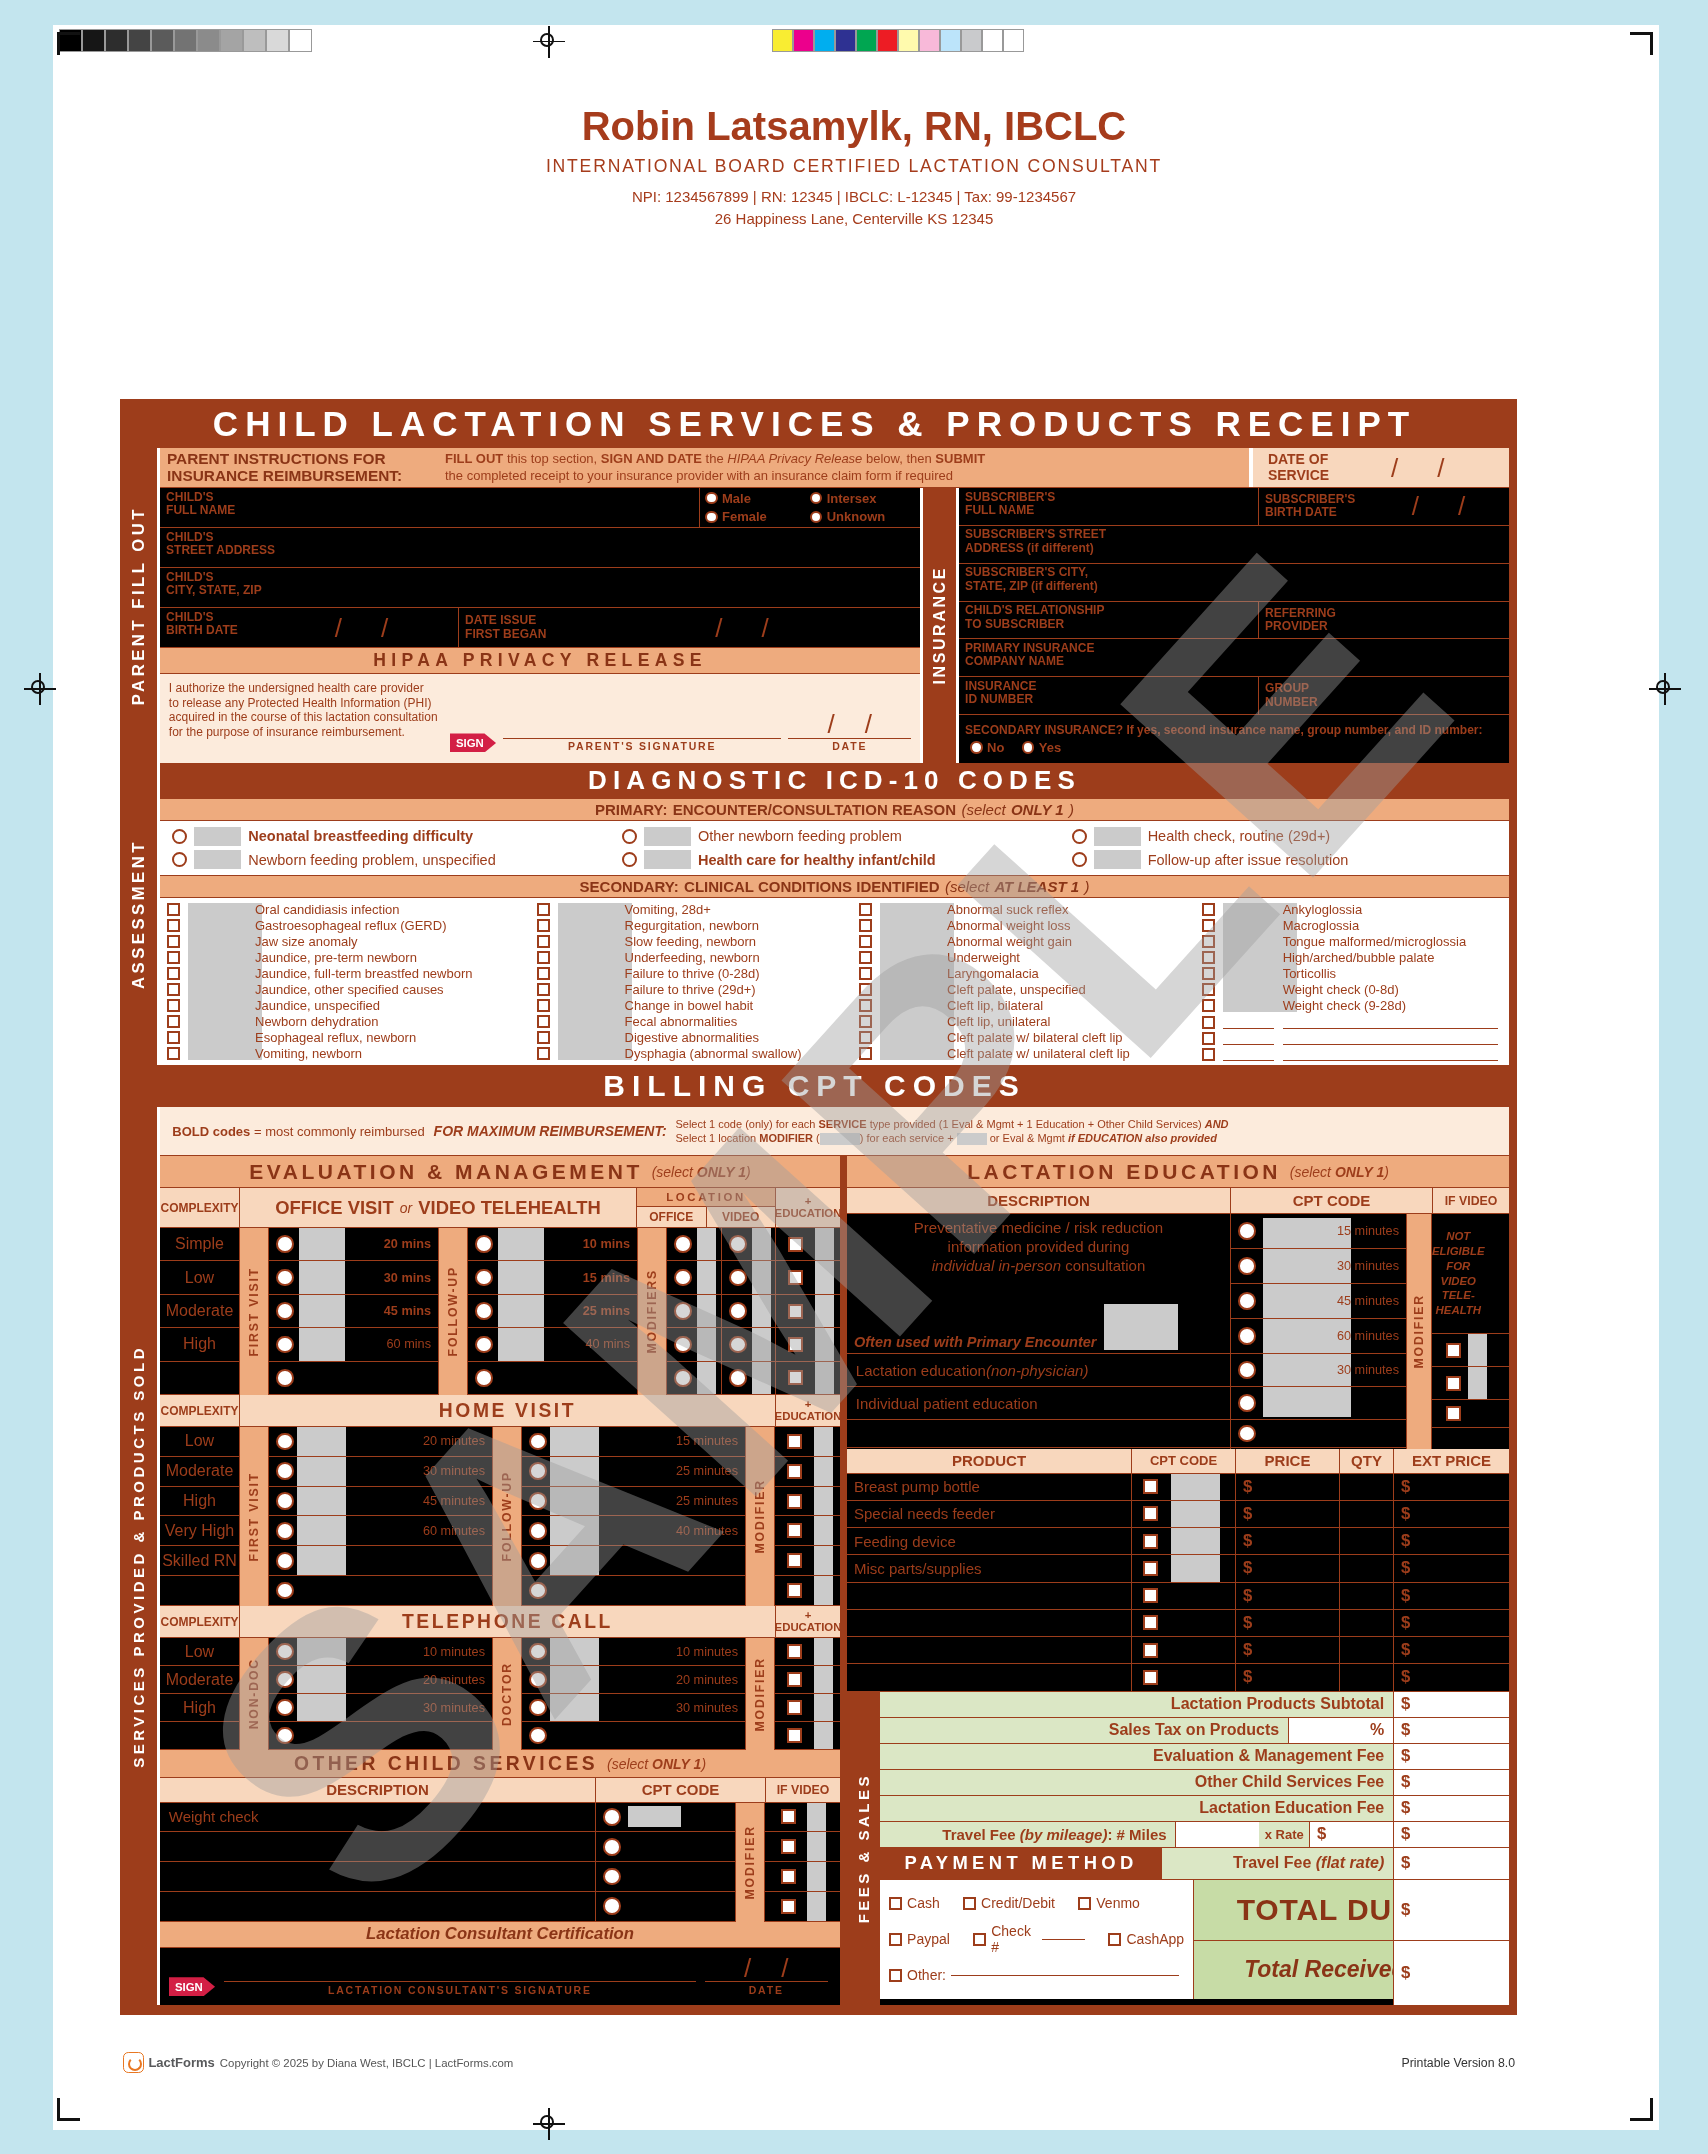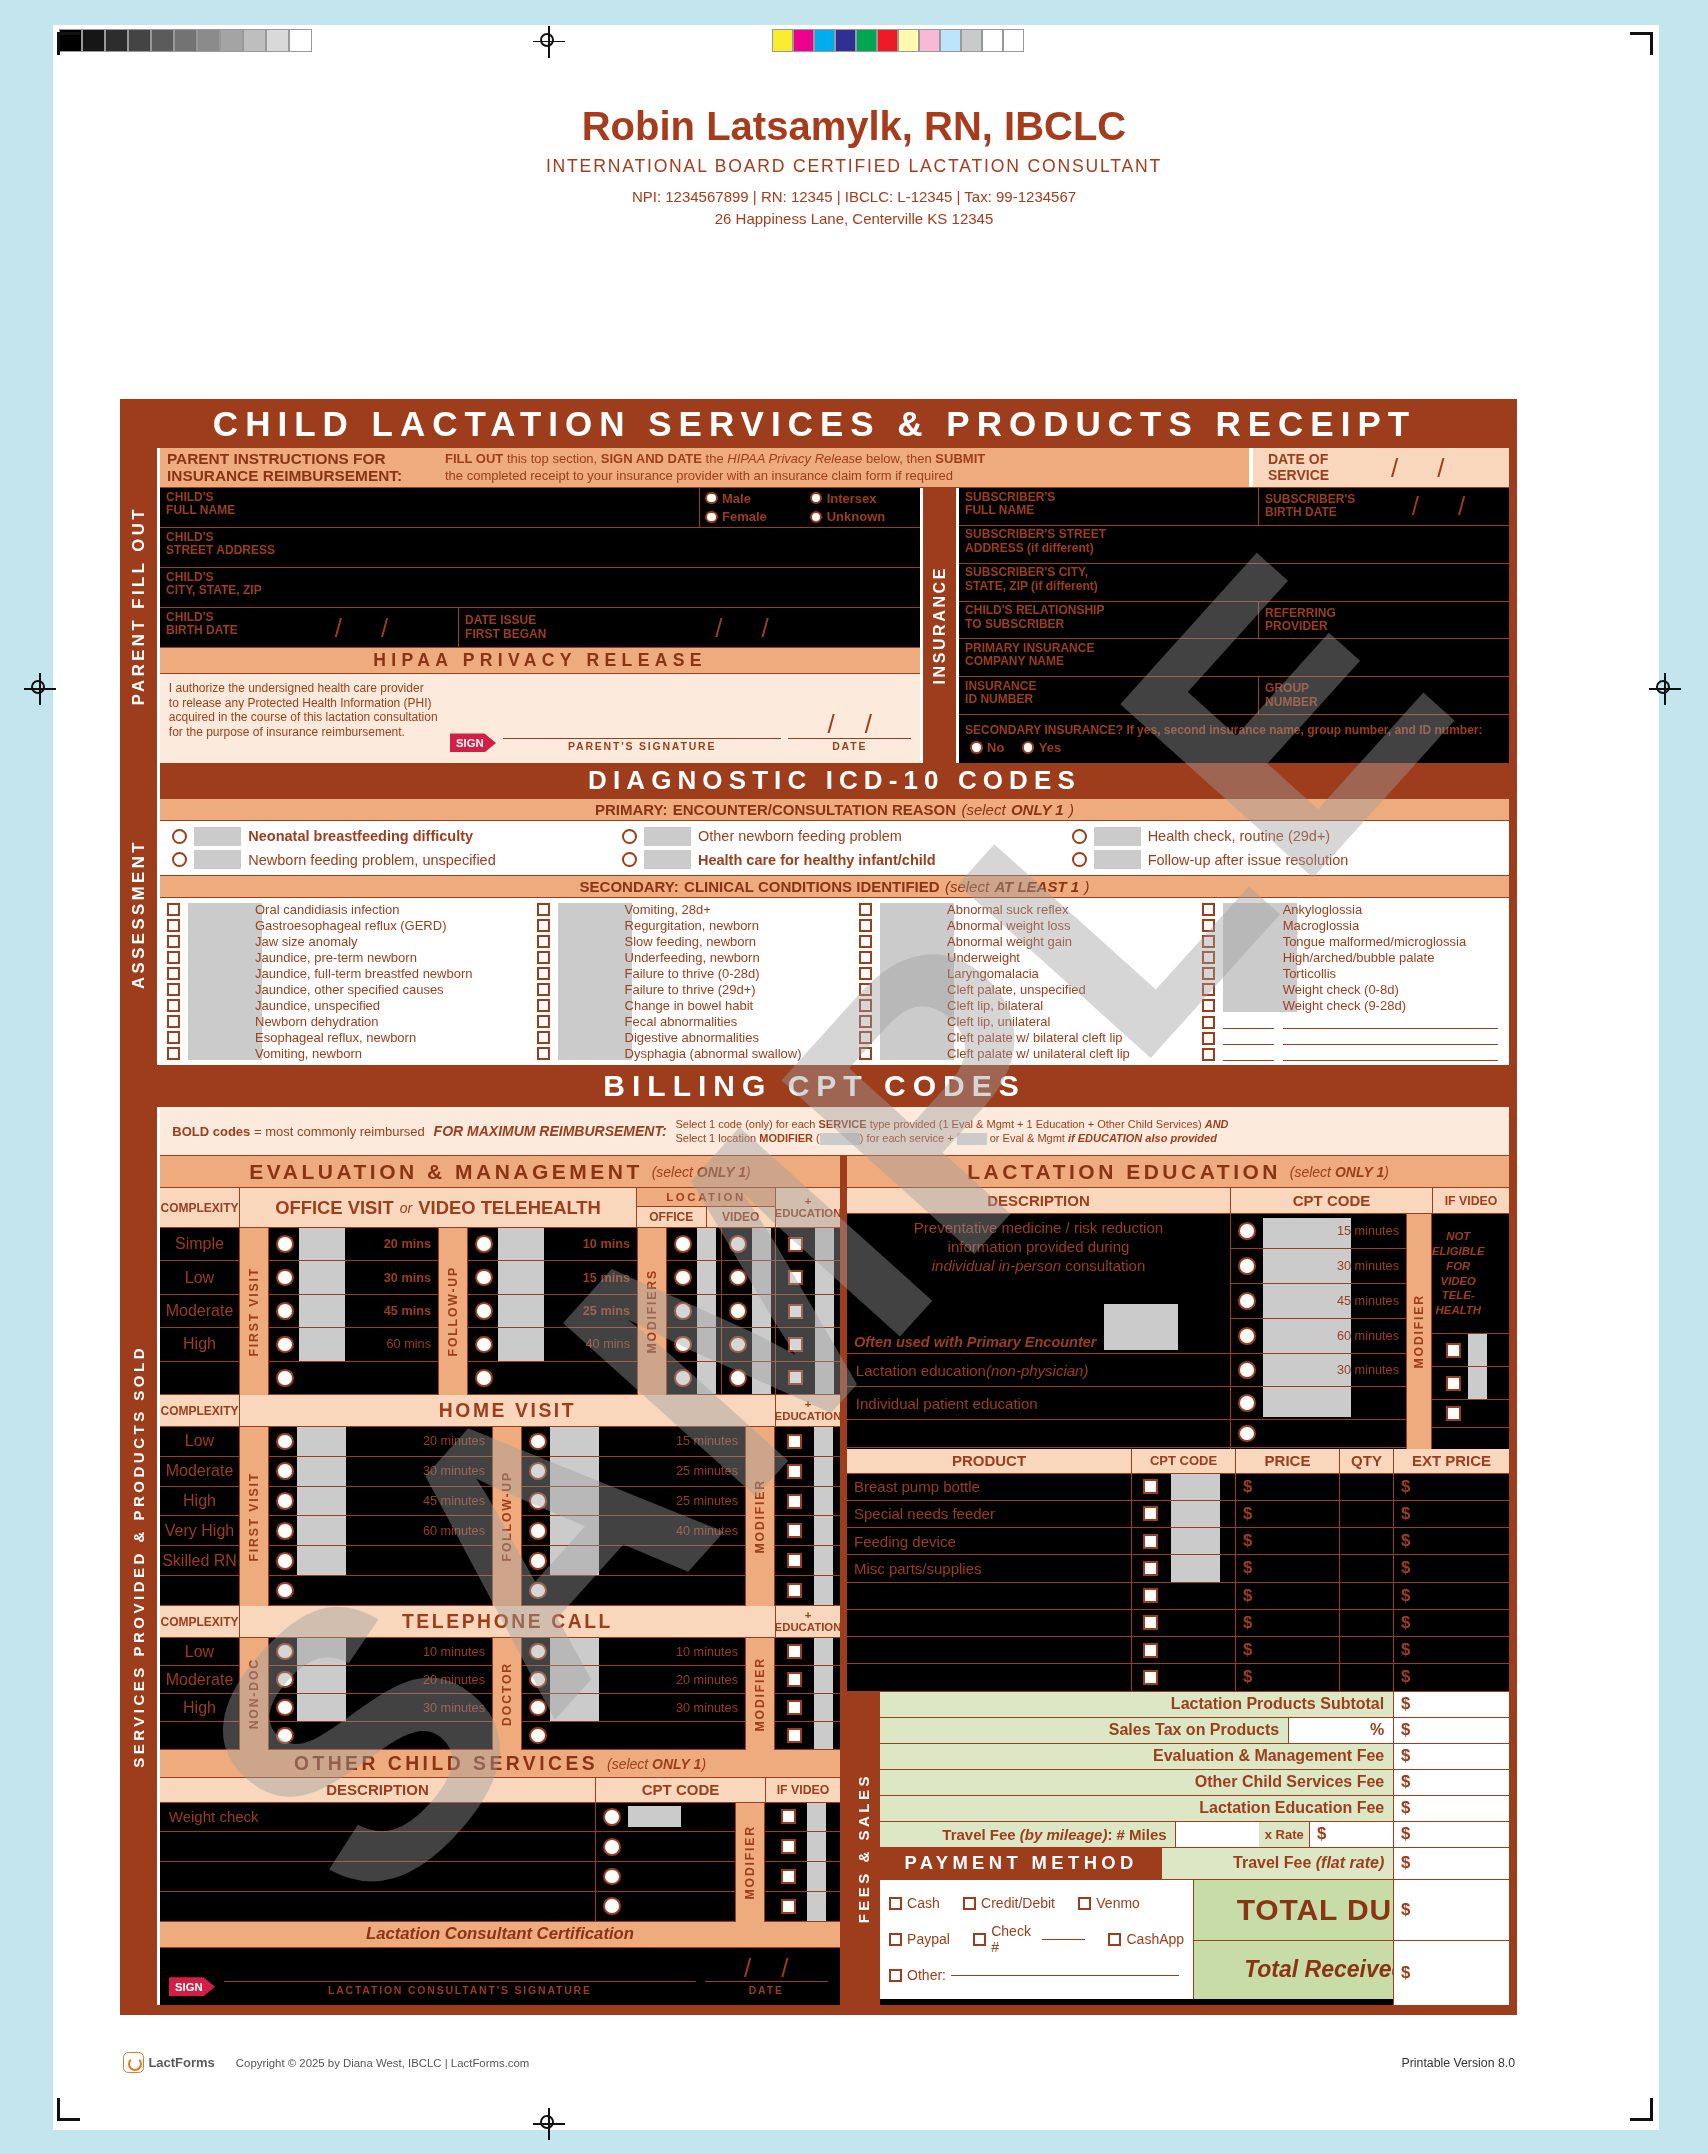--- a/index.html
+++ b/index.html
@@ -173,21 +173,21 @@
   .totcol{width:263px;flex:none;display:flex;flex-direction:column;border-left:1.8px solid var(--rust)}
   .totdue{height:61px;background:var(--green-dk);border-bottom:1.8px solid var(--rust);display:flex;align-items:center;justify-content:center;font-size:30px;font-weight:bold;color:var(--rust-dk);letter-spacing:0.9px}
   .totrec{flex:1;background:var(--green-dk);display:flex;align-items:center;justify-content:center;font-size:23px;font-weight:bold;font-style:italic;color:var(--rust-dk)}
   
   .certhdr{height:26px;background:var(--peach);border-bottom:1.8px solid var(--rust);display:flex;align-items:center;justify-content:center;font-style:italic;font-weight:bold;font-size:16.7px;color:var(--rust-dk)}
   .certbody{flex:1;display:flex;align-items:flex-end;gap:8.8px;padding:7px 12.3px 8.8px 8.8px}
   
   .footer{position:absolute;left:123px;top:2052px;width:1392px;display:flex;align-items:center;font-size:11.4px;color:#555}
   .logo{width:21px;height:21px;border:1.8px solid #e87722;border-radius:5.3px;margin-right:4.4px;position:relative;flex:none}
   .logo::after{content:"";position:absolute;left:3.5px;top:3.5px;width:10.5px;height:10.5px;border:2.6px solid #e87722;border-radius:50%;border-top-color:transparent}
-  .brand{font-weight:bold;color:#58595b;margin-right:21px;font-size:13px}
+  .brand{font-weight:bold;color:#58595b;margin-right:5px;font-size:13px}
   .ver{margin-left:auto;color:#333;font-size:12.3px}
 </style>
 </head>
 <body>
 
 <div class="canvas">
   <div class="page"></div>
 
   <div class="swbar" style="left:59px;top:29px">
     <div class="rep"><div class="sw" style="background: rgb(0, 0, 0);"></div><div class="sw" style="background: rgb(22, 22, 22);"></div><div class="sw" style="background: rgb(45, 45, 45);"></div><div class="sw" style="background: rgb(68, 68, 68);"></div><div class="sw" style="background: rgb(91, 91, 91);"></div><div class="sw" style="background: rgb(115, 115, 115);"></div><div class="sw" style="background: rgb(139, 139, 139);"></div><div class="sw" style="background: rgb(164, 164, 164);"></div><div class="sw" style="background: rgb(190, 190, 190);"></div><div class="sw" style="background: rgb(217, 217, 217);"></div><div class="sw" style="background: rgb(255, 255, 255);"></div></div>

